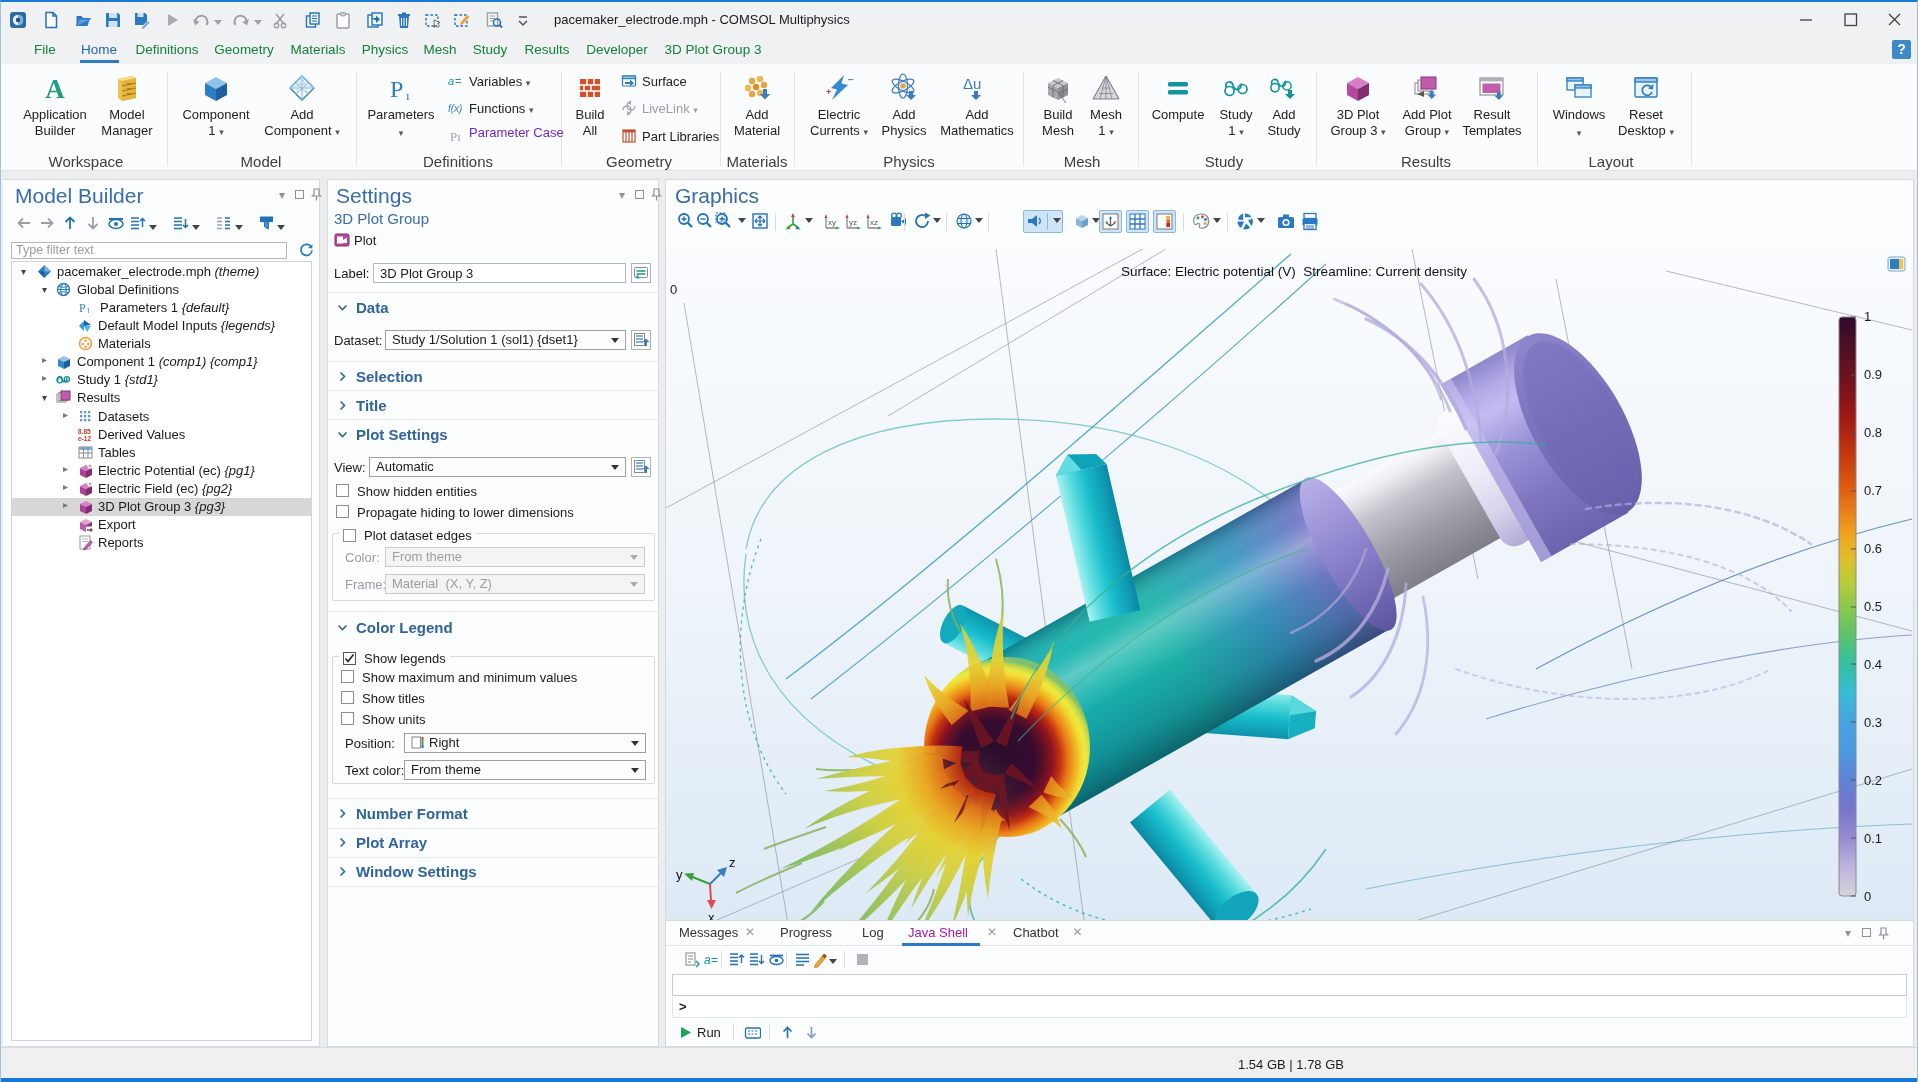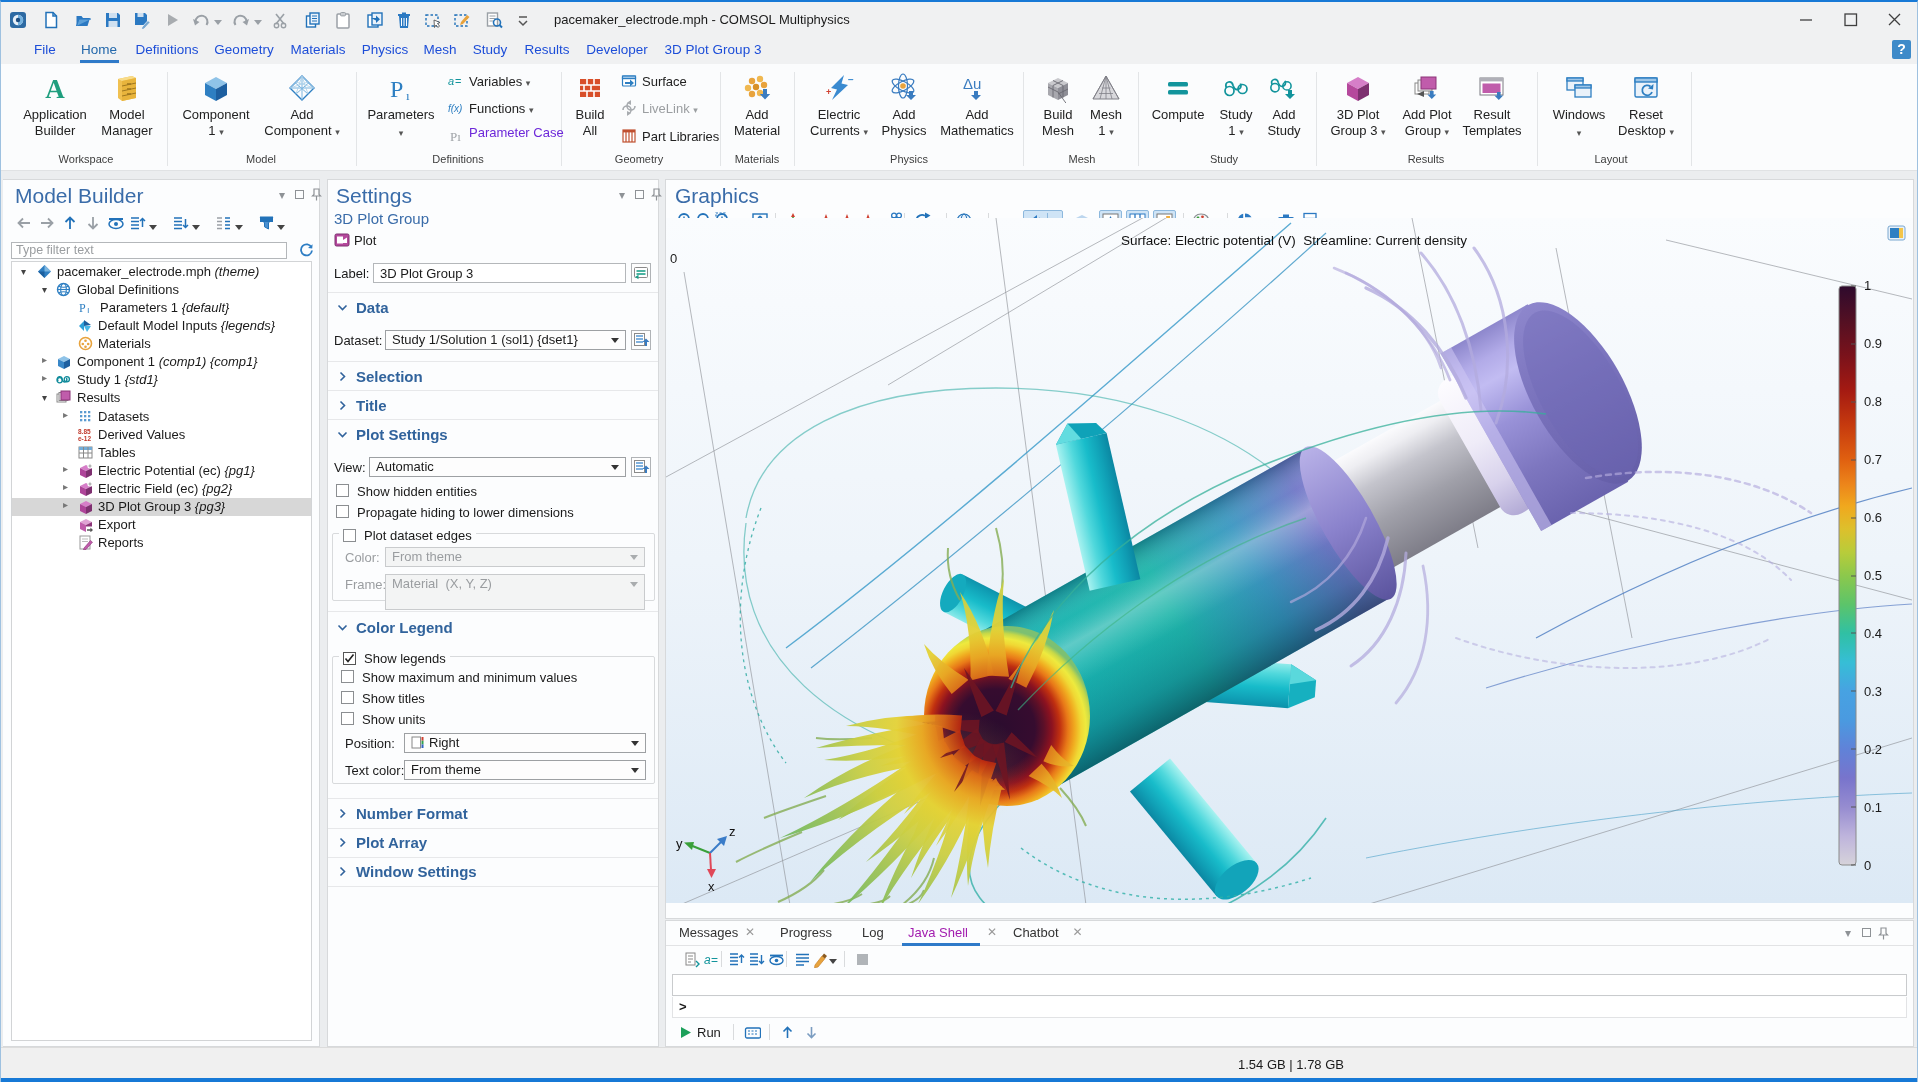--- a/index.html
+++ b/index.html
@@ -2,24 +2,24 @@
 <html><head><meta charset="utf-8">
 <style>
 *{margin:0;padding:0;box-sizing:border-box}
 html,body{width:1918px;height:1082px;overflow:hidden}
 body{position:relative;font-family:"Liberation Sans",sans-serif;background:#ebedef;color:#1a1a1a}
 .abs{position:absolute}
 #frame{position:absolute;left:0;top:0;width:1918px;height:1082px;border:1px solid #9ec1e0;border-top:2px solid #1779d6;border-bottom:0;pointer-events:none;z-index:99}
 #titlebar{position:absolute;left:1px;top:2px;width:1916px;height:34px;background:#f0f1f2}
 #tabrow{position:absolute;left:1px;top:36px;width:1916px;height:28px;background:#f0f1f2}
 #ribbon{position:absolute;left:1px;top:64px;width:1916px;height:107px;background:#fbfcfd;border-bottom:1px solid #e0e2e4}
-.tab{position:absolute;top:6px;font-size:13.5px;color:#1d4ed8;transform:translateX(-50%);white-space:nowrap}
+.tab{position:absolute;top:6px;font-size:13.5px;color:#15803d;transform:translateX(-50%);white-space:nowrap}
 .tabsel{color:#2368ab}
 .gsep{position:absolute;top:8px;width:1px;height:94px;background:#e3e5e7}
-.glabel{position:absolute;top:89px;font-size:11px;color:#3d3d3d;transform:translateX(-50%);white-space:nowrap}
+.glabel{position:absolute;top:89px;font-size:15px;color:#3d3d3d;transform:translateX(-50%);white-space:nowrap}
 .rlabel{position:absolute;font-size:13px;color:#222;text-align:center;transform:translateX(-50%);white-space:nowrap;line-height:16px}
 .rsmall{position:absolute;font-size:13px;color:#222;white-space:nowrap}
 .chev{font-size:9px;color:#555}
 .panel{position:absolute;background:#fcfdfe;border:1px solid #d7d9db}
 .ptitle{font-size:21px;color:#3a6ca9;position:absolute}
 .pctrl{position:absolute;color:#8e9296;font-size:12px}
 .sect{position:absolute;font-size:15px;font-weight:bold;color:#31639c;white-space:nowrap}
 .hline{position:absolute;height:1px;background:#e7e8ea;left:327px}
 .lbl{position:absolute;font-size:13px;color:#1a1a1a;white-space:nowrap}
 .glbl{position:absolute;font-size:13px;color:#9a9da0;white-space:nowrap}
@@ -782,21 +782,21 @@
     </div>
 <div class="cb" style="left:8px;top:304px"></div>
     <div class="lbl" style="left:29px;top:304px">Show hidden entities</div>
 <div class="cb" style="left:8px;top:325px"></div>
     <div class="lbl" style="left:29px;top:325px">Propagate hiding to lower dimensions</div>
 <div class="abs" style="left:4px;top:353px;width:323px;height:68px;border:1px solid #d8dadc;border-radius:2px"></div>
 <div class="abs" style="left:11px;top:346px;background:#fcfdfe;padding:0 4px;height:14px"><span class="cb" style="position:relative;display:inline-block;vertical-align:-2px"></span><span style="font-size:13px;margin-left:8px">Plot dataset edges</span></div>
 <div class="glbl" style="left:17px;top:370px">Color:</div>
 <div class="ddg" style="left:57px;top:367px;width:260px;height:20px">From theme<span class="ar"></span></div>
 <div class="glbl" style="left:17px;top:397px">Frame:</div>
-<div class="ddg" style="left:57px;top:394px;width:260px;height:36px">Material&nbsp;&nbsp;(X, Y, Z)<span class="ar"></span></div>
+<div class="ddg" style="left:57px;top:394px;width:260px;height:20px">Material&nbsp;&nbsp;(X, Y, Z)<span class="ar"></span></div>
 <div class="hline" style="left:0;top:431px;width:330px"></div>
 <div class="sect" style="left:9px;top:439px"><svg width="11" height="11" viewBox="0 0 11 11" style="display:inline-block;vertical-align:0px;margin-right:8px">
         <polyline points="1.5,3.5 5.5,7.5 9.5,3.5" fill="none" stroke="#31639c" stroke-width="1.6"></polyline>
       </svg>Color Legend</div>
 <div class="abs" style="left:4px;top:476px;width:323px;height:128px;border:1px solid #d8dadc;border-radius:2px"></div>
 <div class="abs" style="left:11px;top:469px;background:#fcfdfe;padding:0 4px;height:14px"><span class="cb" style="position:relative;display:inline-block;vertical-align:-2px;border-color:#555"><svg width="11" height="11" viewBox="0 0 11 11">
           <path d="M1.5 5.5 L4 8.5 L9.5 1.5" fill="none" stroke="#222" stroke-width="1.6"></path>
         </svg></span><span style="font-size:13px;margin-left:8px">Show legends</span></div>
 <div class="cb" style="left:13px;top:490px"></div>
     <div class="lbl" style="left:34px;top:490px">Show maximum and minimum values</div>
@@ -1032,21 +1032,21 @@
           <rect x="3" y="1.5" width="12" height="5" fill="#fff" stroke="#2b79c2" stroke-width="1.3"></rect>
           <rect x="1.5" y="6.5" width="15" height="7" rx="1" fill="#2b79c2"></rect>
           <rect x="3" y="11.5" width="12" height="6" fill="#fff" stroke="#2b79c2" stroke-width="1.3"></rect>
           <line x1="5" y1="14" x2="13" y2="14" stroke="#2b79c2"></line>
           <line x1="5" y1="16" x2="13" y2="16" stroke="#2b79c2"></line>
         </svg>
       </div>
     </div>
 </div>
 
-<div class="abs" id="sceneholder" style="left:666px;top:218px;width:1247px;height:685px">
+<div class="abs" id="sceneholder" style="left:666px;top:249px;width:1247px;height:685px">
     <svg width="1247" height="685" viewBox="0 0 1247 685">
 <defs>
 <linearGradient id="bg" x1="0" y1="0" x2="0" y2="1">
  <stop offset="0" stop-color="#fafcfe"></stop>
           <stop offset=".5" stop-color="#eef4fa"></stop>
           <stop offset="1" stop-color="#dce9f5"></stop>
 </linearGradient>
 <linearGradient id="bodyax" x1="0" y1="0" x2="390" y2="0" gradientUnits="userSpaceOnUse">
  <stop offset="0" stop-color="#16b3b4"></stop>
           <stop offset=".5" stop-color="#20b6aa"></stop>

